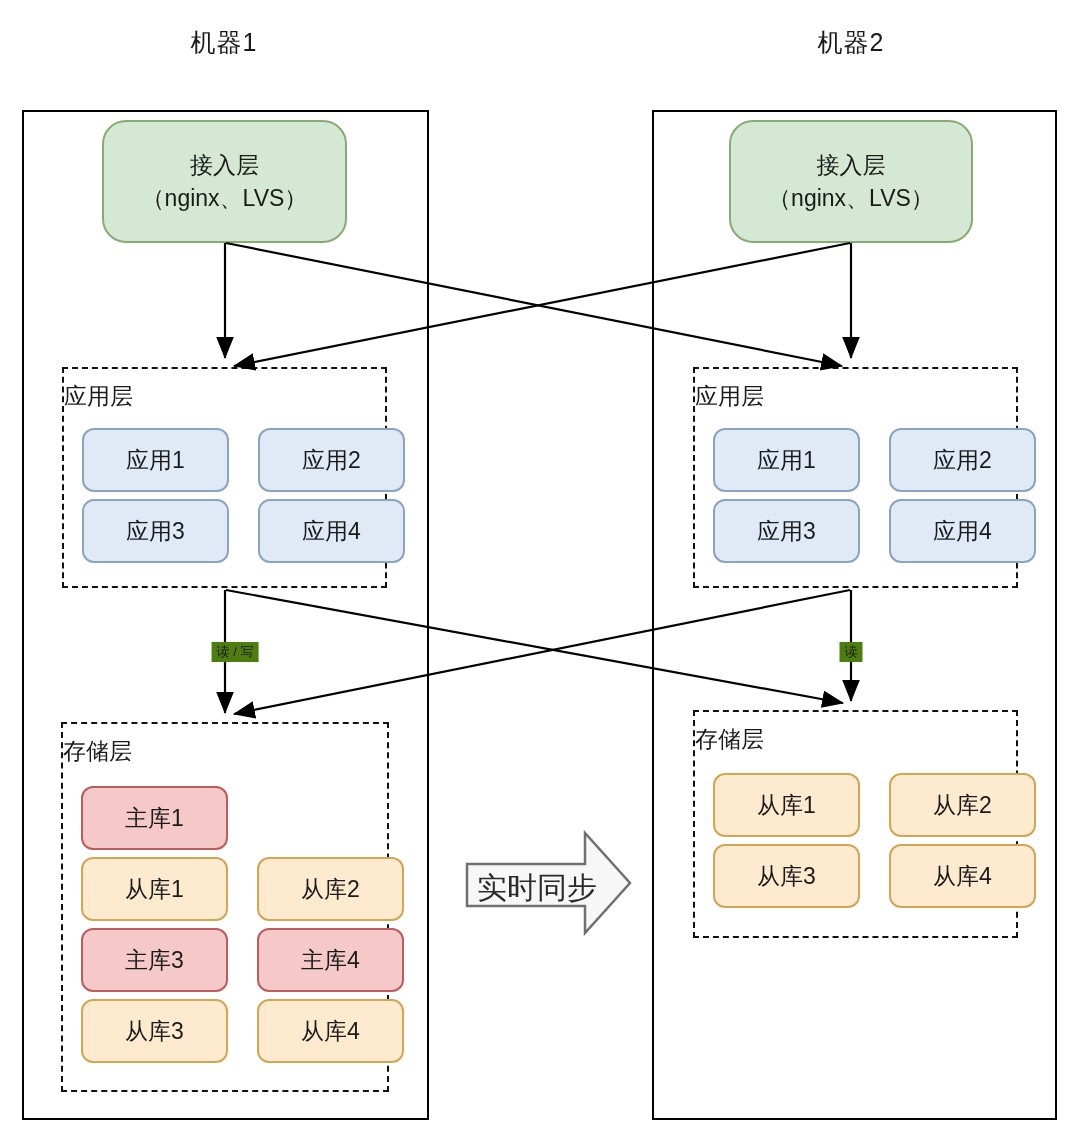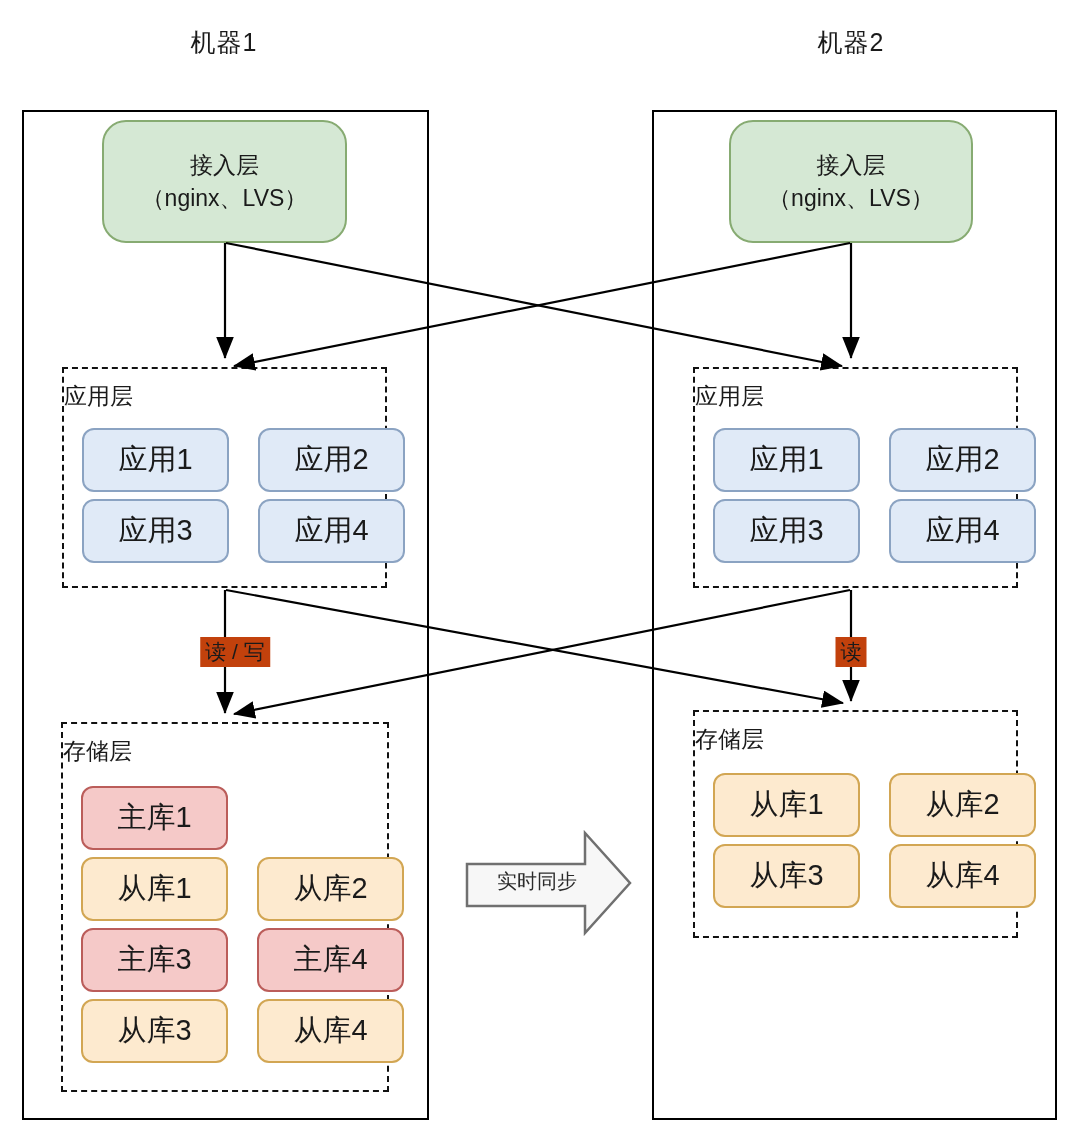--- a/index.html
+++ b/index.html
@@ -32,42 +32,42 @@
 
   .dashed-box{position:absolute;border:2px dashed #111;background:transparent;}
   .layer-title{position:absolute;top:12px;left:0;width:100%;text-align:left;font-size:23px;}
 
   #m1-app{left:62px;top:367px;width:321px;height:217px;}
   #m2-app{left:693px;top:367px;width:321px;height:217px;}
   #m1-storage{left:61px;top:722px;width:324px;height:366px;}
   #m2-storage{left:693px;top:710px;width:321px;height:224px;}
 
   .node{position:absolute;width:143px;height:60px;border-radius:12px;border:2px solid;
-    display:flex;align-items:center;justify-content:center;font-size:29px;}
+    display:flex;align-items:center;justify-content:center;font-size:23px;}
   .node.app{background:var(--app-fill);border-color:var(--app-border);}
   .node.master{background:var(--master-fill);border-color:var(--master-border);}
   .node.slave{background:var(--slave-fill);border-color:var(--slave-border);}
 
   
   .col1{left:18px;} .col2{left:171px;margin-left:23px;}
   .approw1{top:59px;} .approw2{top:130px;}
   
   .srow1{top:62px;} .srow2{top:133px;} .srow3{top:204px;} .srow4{top:275px;}
   
   .trow1{top:61px;} .trow2{top:132px;}
 
   #arrows{position:absolute;left:0;top:0;width:1080px;height:1141px;pointer-events:none;}
 
-  .edge-label{position:absolute;background:#c2410c;font-size:21px;padding:1px 5px;white-space:nowrap;
+  .edge-label{position:absolute;background:#4d7c0f;font-size:13px;padding:1px 5px;white-space:nowrap;
     transform:translate(-50%,-50%);}
   #rw-label{left:235px;top:652px;}
   #r-label{left:851px;top:652px;}
 
   #sync-label{position:absolute;left:467px;top:868px;width:140px;text-align:center;
-    font-size:20px;color:#2b2b2b;}
+    font-size:30px;color:#2b2b2b;}
 </style>
 </head>
 <body>
 
 <div id="canvas">
 
   <div class="machine-title" id="m1-title">机器1</div>
   <div class="machine-title" id="m2-title">机器2</div>
 
   <div class="machine-frame" id="m1-frame"></div>

